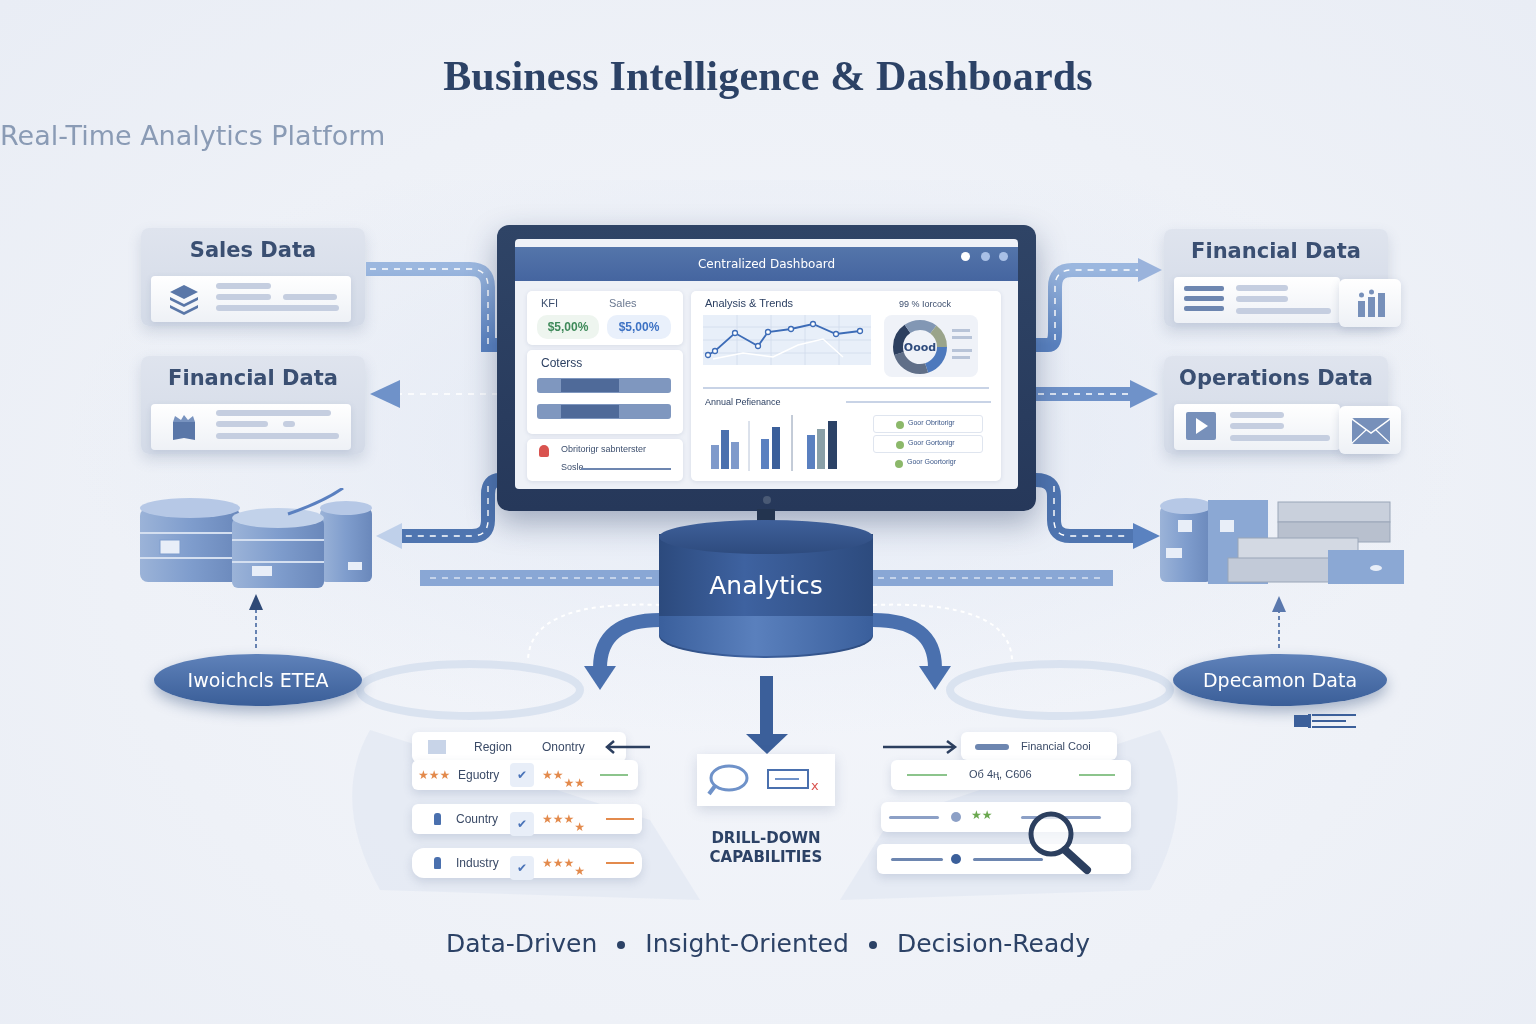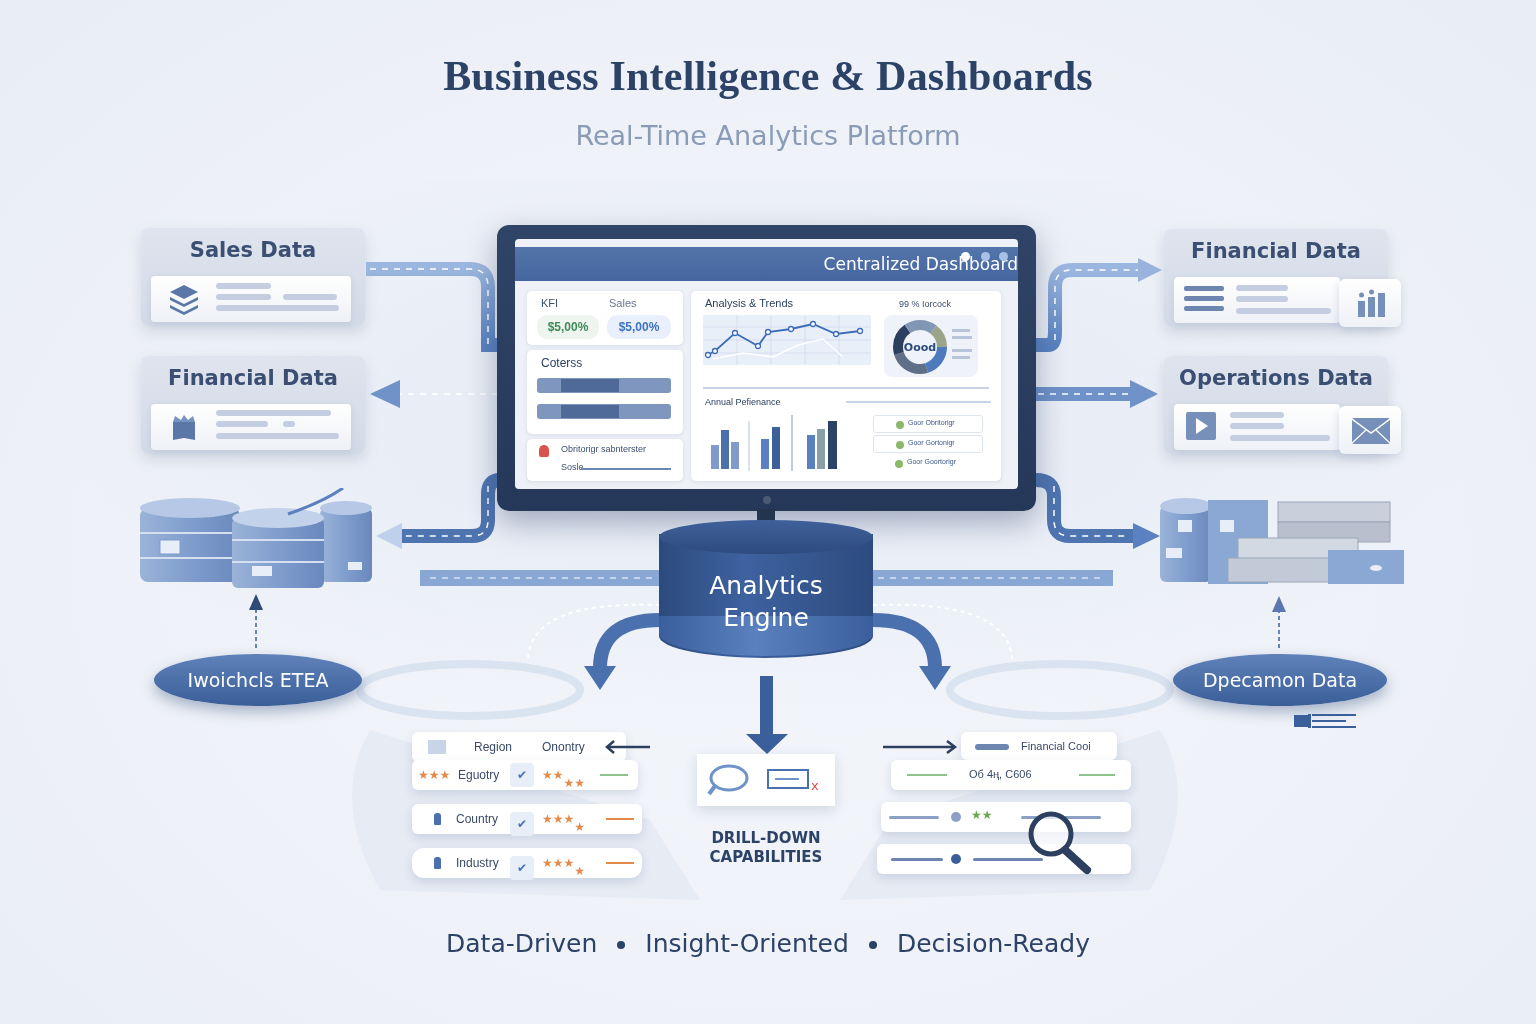--- a/index.html
+++ b/index.html
@@ -10,21 +10,21 @@
     background: radial-gradient(ellipse at 50% 55%, #f4f6fb 0%, #eef1f7 60%, #e9edf5 100%);
     color: #2b3f61;
   }
   .abs { position: absolute; }
   .title {
     left: 0; width: 1536px; top: 52px; text-align: center;
     font-size: 42px; font-weight: 700; color: #2c4266; letter-spacing: 0.2px;
     font-family: Liberation Serif, serif;
   }
   .subtitle {
-    left: 0; width: 1536px; top: 120px; text-align: center;
+    left: 0; width: 1536px; top: 120px; text-align: left;
     font-size: 27px; color: #8a9bb5; font-family: "DejaVu Sans", sans-serif;
   }
   .glow-band {
     left: 60px; top: 180px; width: 1416px; height: 560px;
     background: radial-gradient(ellipse at 50% 45%, rgba(220,228,242,0.7) 0%, rgba(238,241,247,0) 70%);
   }
 
   
   .src-card {
     width: 224px; height: 98px; border-radius: 8px;
@@ -50,21 +50,21 @@
   .monitor {
     left: 497px; top: 225px; width: 539px; height: 286px; border-radius: 12px;
     background: linear-gradient(#2f4466, #26385a); box-shadow: 0 12px 30px rgba(30,50,90,0.35);
   }
   .screen {
     position: absolute; left: 18px; top: 14px; right: 18px; bottom: 22px;
     background: #eef1f7; border-radius: 4px; overflow: hidden;
   }
   .screen-head {
     height: 34px; background: linear-gradient(#5475aa, #4565a0); color: #fff;
-    text-align: right; line-height: 34px; font-size: 17px; font-family: "DejaVu Sans", sans-serif; margin-top: 8px;
+    text-align: center; line-height: 34px; font-size: 12px; font-family: "DejaVu Sans", sans-serif; margin-top: 8px;
   }
   .win-dot { position: absolute; top: 13px; width: 9px; height: 9px; border-radius: 50%; }
   .panel { position: absolute; background: #fff; border-radius: 5px; box-shadow: 0 1px 4px rgba(80,100,140,0.15); }
   .tiny { font-size: 11px; color: #3d4f6e; }
   .pill { position: absolute; border-radius: 10px; font-size: 12px; text-align: center; line-height: 24px; font-weight: 700; }
   .stand { left: 757px; top: 509px; width: 18px; height: 20px; background: #23344f; }
 
   
   .engine {
     left: 659px; top: 520px; width: 214px; height: 152px;
@@ -403,21 +403,20 @@
   <div class="abs" style="left:266px;top:271px;width:8px;height:8px;border-radius:50%;background:#4a5a75;"></div>
 </div>
 <div class="abs stand"></div>
 
 <div class="abs engine">
   <div class="body"></div>
   <div class="ring"></div>
   <div class="top"></div>
   <div class="label">
     <div>Analytics</div>
-    <div>Engine</div>
   </div>
 </div>
 
 <div class="abs disc" style="left:154px;top:654px;width:208px;">Iwoichcls ETEA</div>
 <div class="abs disc" style="left:1173px;top:654px;width:214px;">Dpecamon Data</div>
 <svg class="abs" style="left:1294px;top:712px" width="64" height="18" viewBox="0 0 64 18">
   <rect x="0" y="3" width="14" height="12" fill="#3b5f9a"></rect>
   <rect x="14" y="2" width="3" height="14" fill="#3b5f9a"></rect>
   <line x1="18" y1="3" x2="62" y2="3" stroke="#3b5f9a" stroke-width="2"></line>
   <line x1="18" y1="9" x2="52" y2="9" stroke="#3b5f9a" stroke-width="2"></line>

